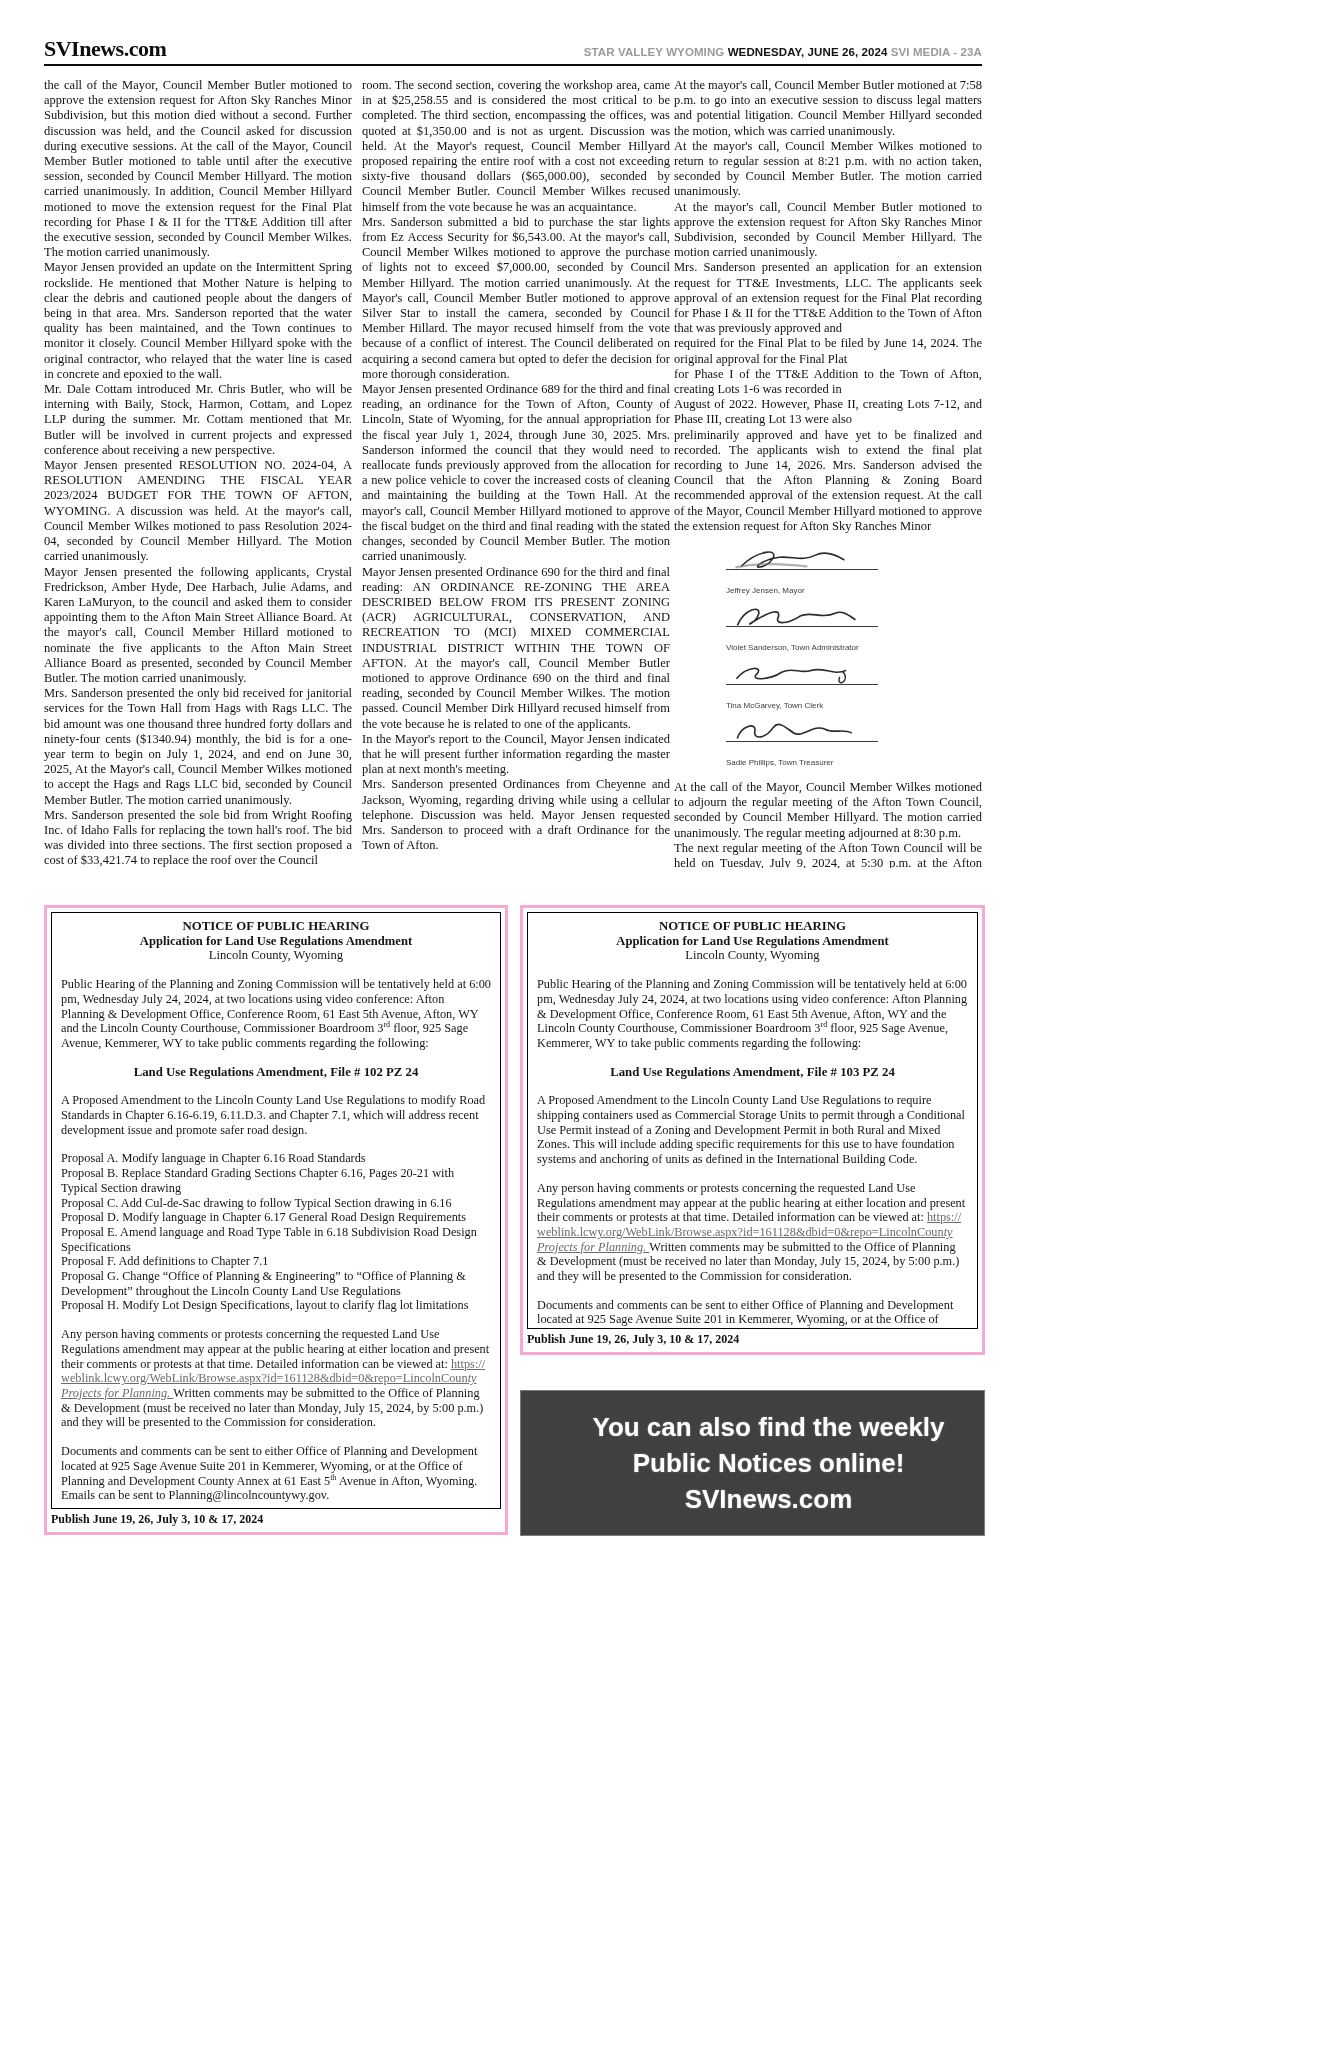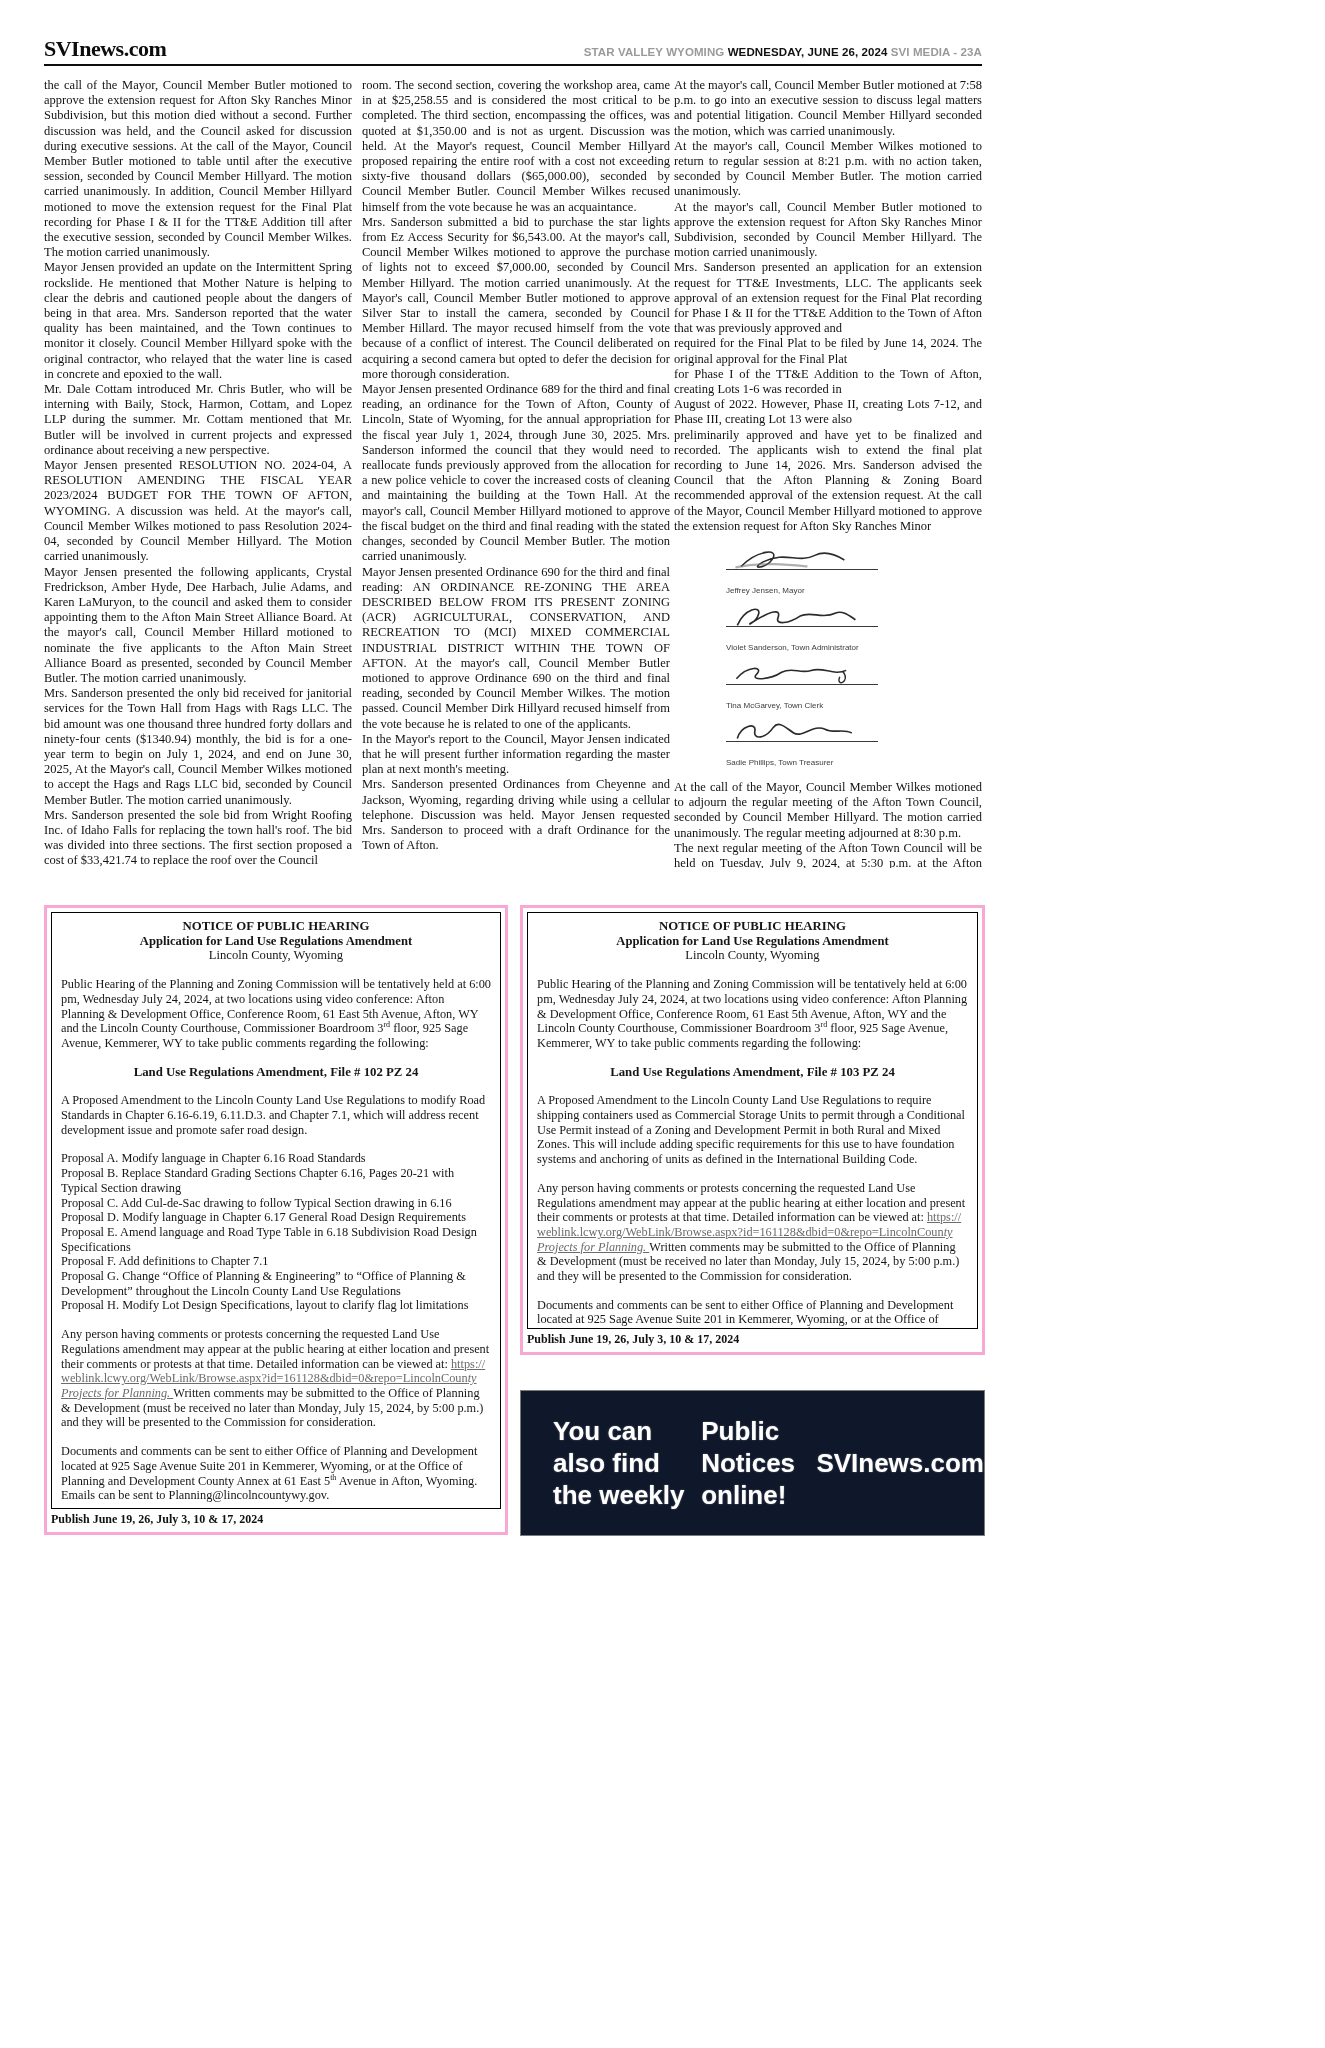--- a/index.html
+++ b/index.html
@@ -64,22 +64,22 @@
   .weblink { color:#6b6b6b; text-decoration:underline; word-break:break-all; }
   .weblink-italic { color:#6b6b6b; text-decoration:underline; font-style:italic; }
   sup { font-size:8px; line-height:0; }
   .notice-publish {
     flex:0 0 auto; text-align:left; font-weight:bold; font-size:12px;
     padding:3px 2px 1px 0;
   }
   
   .promo-box {
     position:absolute; left:520px; top:1390px; width:465px; height:146px;
-    background:#0f172a; border:1px solid #7a7a7a;
-    display:flex; flex-direction:row; justify-content:center; align-items:center;
+    background:#404040; border:1px solid #7a7a7a;
+    display:flex; flex-direction:column; justify-content:center; align-items:center;
     gap:4px;
     padding-left:32px;
   }
   .promo-line {
     font-family:"Liberation Sans", sans-serif; font-weight:bold; font-size:26px;
     color:#ffffff; text-shadow:0 0 2px rgba(255,255,255,0.35); line-height:32px;
   }
 </style>
 </head>
 <body>
@@ -88,21 +88,21 @@
 
   <div class="masthead-logo">SVInews.com</div>
   <div class="masthead-right">
     <span class="mh-gray">STAR VALLEY WYOMING </span><span class="mh-black">WEDNESDAY, JUNE 26, 2024 </span><span class="mh-gray">SVI MEDIA - 23A</span>
   </div>
   <div class="masthead-rule"></div>
 
   <div class="col col-1">
     <p>the call of the Mayor, Council Member Butler motioned to approve the extension request for Afton Sky Ranches Minor Subdivision, but this motion died without a second. Further discussion was held, and the Council asked for discussion during executive sessions. At the call of the Mayor, Council Member Butler motioned to table until after the executive session, seconded by Council Member Hillyard. The motion carried unanimously. In addition, Council Member Hillyard motioned to move the extension request for the Final Plat recording for Phase I &amp; II for the TT&amp;E Addition till after the executive session, seconded by Council Member Wilkes. The motion carried unanimously.</p>
     <p>Mayor Jensen provided an update on the Intermittent Spring rockslide. He mentioned that Mother Nature is helping to clear the debris and cautioned people about the dangers of being in that area. Mrs. Sanderson reported that the water quality has been maintained, and the Town continues to monitor it closely. Council Member Hillyard spoke with the original contractor, who relayed that the water line is cased in concrete and epoxied to the wall.</p>
-    <p>Mr. Dale Cottam introduced Mr. Chris Butler, who will be interning with Baily, Stock, Harmon, Cottam, and Lopez LLP during the summer. Mr. Cottam mentioned that Mr. Butler will be involved in current projects and expressed ordinance about receiving a new perspective.</p>
+    <p>Mr. Dale Cottam introduced Mr. Chris Butler, who will be interning with Baily, Stock, Harmon, Cottam, and Lopez LLP during the summer. Mr. Cottam mentioned that Mr. Butler will be involved in current projects and expressed conference about receiving a new perspective.</p>
     <p>Mayor Jensen presented RESOLUTION NO. 2024-04, A RESOLUTION AMENDING THE FISCAL YEAR 2023/2024 BUDGET FOR THE TOWN OF AFTON, WYOMING. A discussion was held.  At the mayor's call, Council Member Wilkes motioned to pass Resolution 2024-04, seconded by Council Member Hillyard. The Motion carried unanimously.</p>
     <p>Mayor Jensen presented the following applicants, Crystal Fredrickson, Amber Hyde, Dee Harbach, Julie Adams, and Karen LaMuryon, to the council and asked them to consider appointing them to the Afton Main Street Alliance Board. At the mayor's call, Council Member Hillard motioned to nominate the five applicants to the Afton Main Street Alliance Board as presented, seconded by Council Member Butler. The motion carried unanimously.</p>
     <p>Mrs. Sanderson presented the only bid received for janitorial services for the Town Hall from Hags with Rags LLC. The bid amount was one thousand three hundred forty dollars and ninety-four cents ($1340.94) monthly, the bid is for a one-year term to begin on July 1, 2024, and end on June 30, 2025, At the Mayor's call, Council Member Wilkes motioned to accept the Hags and Rags LLC bid, seconded by Council Member Butler. The motion carried unanimously.</p>
     <p>Mrs. Sanderson presented the sole bid from Wright Roofing Inc. of Idaho Falls for replacing the town hall's roof. The bid was divided into three sections. The first section proposed a cost of $33,421.74 to replace the roof over the Council</p>
   </div>
 
   <div class="col col-2">
     <p>room. The second section, covering the workshop area, came in at $25,258.55 and is considered the most critical to be completed. The third section, encompassing the offices, was quoted at $1,350.00 and is not as urgent. Discussion was held. At the Mayor's request, Council Member Hillyard proposed repairing the entire roof with a cost not exceeding sixty-five thousand dollars ($65,000.00), seconded by Council Member Butler. Council Member Wilkes recused himself from the vote because he was an acquaintance.</p>
     <p>Mrs. Sanderson submitted a bid to purchase the star lights from Ez Access Security for $6,543.00. At the mayor's call, Council Member Wilkes motioned to approve the purchase of lights not to exceed $7,000.00, seconded by Council Member Hillyard. The motion carried unanimously. At the Mayor's call, Council Member Butler motioned to approve Silver Star to install the camera, seconded by Council Member Hillard. The mayor recused himself from the vote because of a conflict of interest. The Council deliberated on acquiring a second camera but opted to defer the decision for more thorough consideration.</p>
     <p>Mayor Jensen presented Ordinance 689 for the third and final reading, an ordinance for the Town of Afton, County of Lincoln, State of Wyoming, for the annual appropriation for the fiscal year July 1, 2024, through June 30, 2025. Mrs. Sanderson informed the council that they would need to reallocate funds previously approved from the allocation for a new police vehicle to cover the increased costs of cleaning and maintaining the building at the Town Hall. At the mayor's call, Council Member Hillyard motioned to approve the fiscal budget on the third and final reading with the stated changes, seconded by Council Member Butler. The motion carried unanimously.</p>

